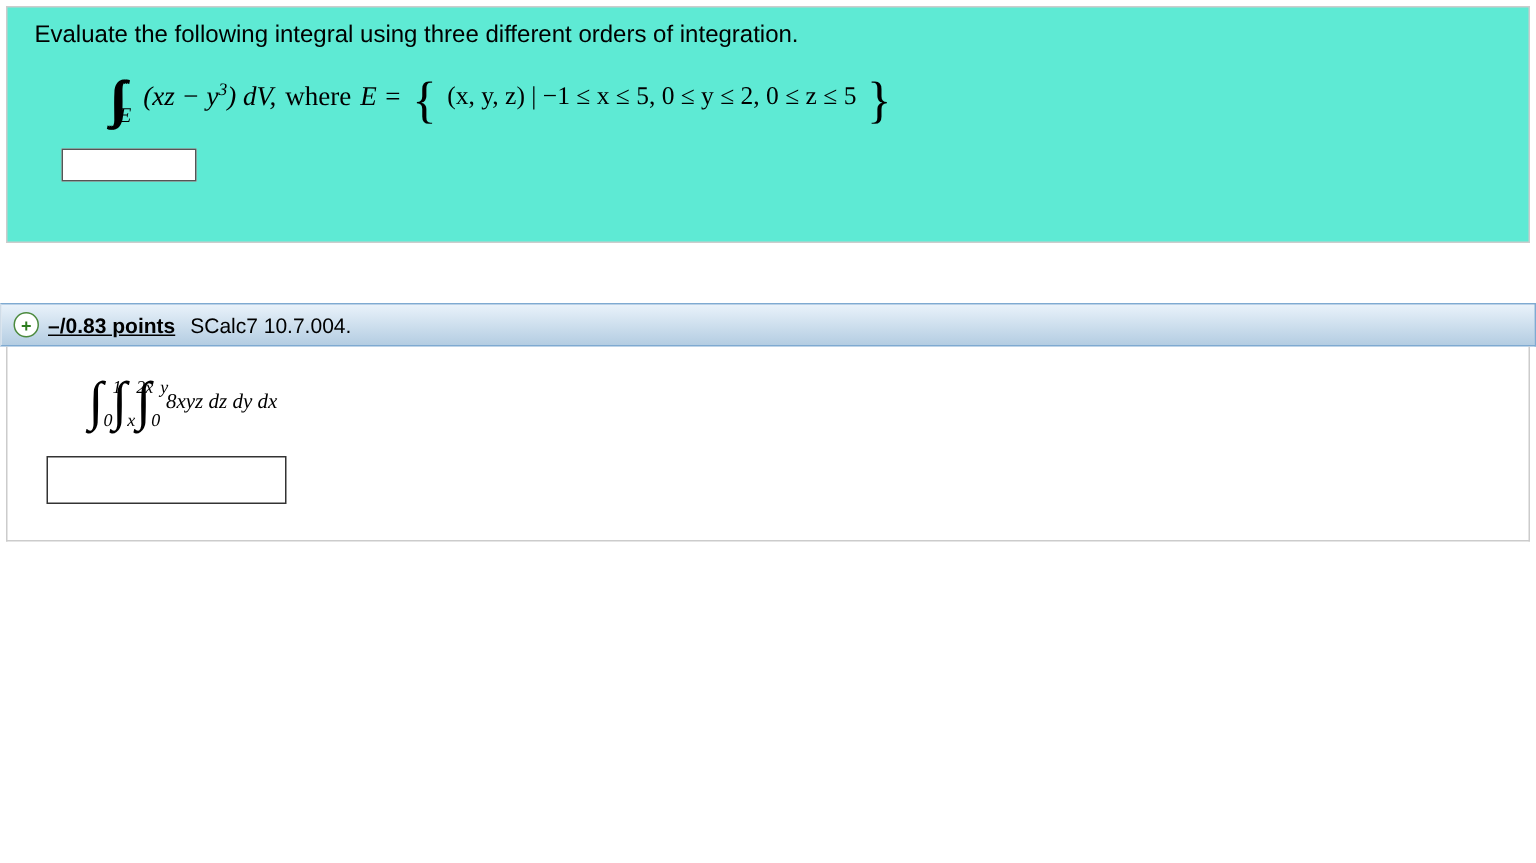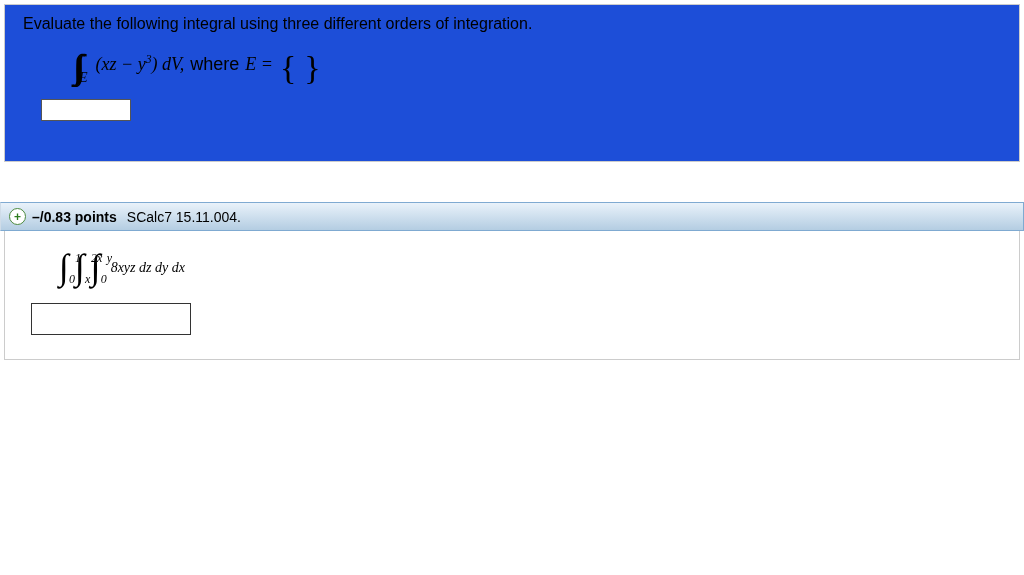--- a/index.html
+++ b/index.html
@@ -6,21 +6,21 @@
     margin: 0;
     padding: 0;
     font-family: Arial, Helvetica, sans-serif;
     font-size: 15px;
     background: #fff;
     color: #000;
   }
   .question-box {
     border: 1px solid #ccc;
     margin: 4px 4px 40px 4px;
-    background: #1d4ed8;
+    background: #5eead4;
     padding-bottom: 30px;
   }
   .question-content {
     padding: 10px 18px;
   }
   .prompt {
     margin: 0 0 14px 0;
     font-size: 16px;
   }
   .math-row {
@@ -96,21 +96,21 @@
     border:1px solid #4c8a3e;
     border-radius:50%;
     background:#fff;
     color:#2e7d1f;
     font-size:12px;
     font-weight:bold;
     align-items:center;
     justify-content:center;
     line-height:1;
   }
-  .pts-bold { font-weight:bold; color:#000;}
+  .pts-bold { font-weight:bold; color:#000;text-decoration:underline;}
   .q2-body {
     padding: 14px 14px 24px 14px;
   }
   .iter-row {
     margin-left: 40px;
     display:flex;
     align-items:center;
     gap:2px;
     margin-top:8px;
     font-family: Georgia, serif;
@@ -155,34 +155,35 @@
 <body>
 
 <div class="question-box">
   <div class="question-content">
     <p class="prompt">Evaluate the following integral using three different orders of integration.</p>
 
     <div class="math-row">
       <span class="integral-big serif">∫∫∫</span>
       <span class="sub-e serif">E</span>
       <span class="ital">(<span class="ital">xz</span> − <span class="ital">y</span><sup>3</sup>) <span class="ital">dV</span>,</span>
-      <span style="font-family:Liberation Sans, sans-serif;text-align:center;">where</span>
+      <span style="font-family:Liberation Serif, serif;text-align:center;">where</span>
       <span class="ital">E =</span>
       <span class="brace">{</span>
+      <span class="serif" style="font-size:17px;">(x, y, z) |  −1 ≤ x ≤ 5, 0 ≤ y ≤ 2, 0 ≤ z ≤ 5</span>
       <span class="brace">}</span>
     </div>
 
     <input type="text" class="answer-input" style="">
   </div>
 </div>
 
 <div class="q2-header">
   <span class="plus-icon">+</span>
   <span><span class="pts-bold">–/0.83 points</span></span>
-  <span style="margin-left:4px;">SCalc7 15.11.004.</span>
+  <span style="margin-left:4px;">SCalc7 10.7.004.</span>
 </div>
 <div class="q2-outer">
   <div class="q2-body">
 
     <div class="iter-row">
 
       <span class="intblock">
         <span class="intsym">∫</span>
         <span class="lim-up">1</span>
         <span class="lim-lo">0</span>

